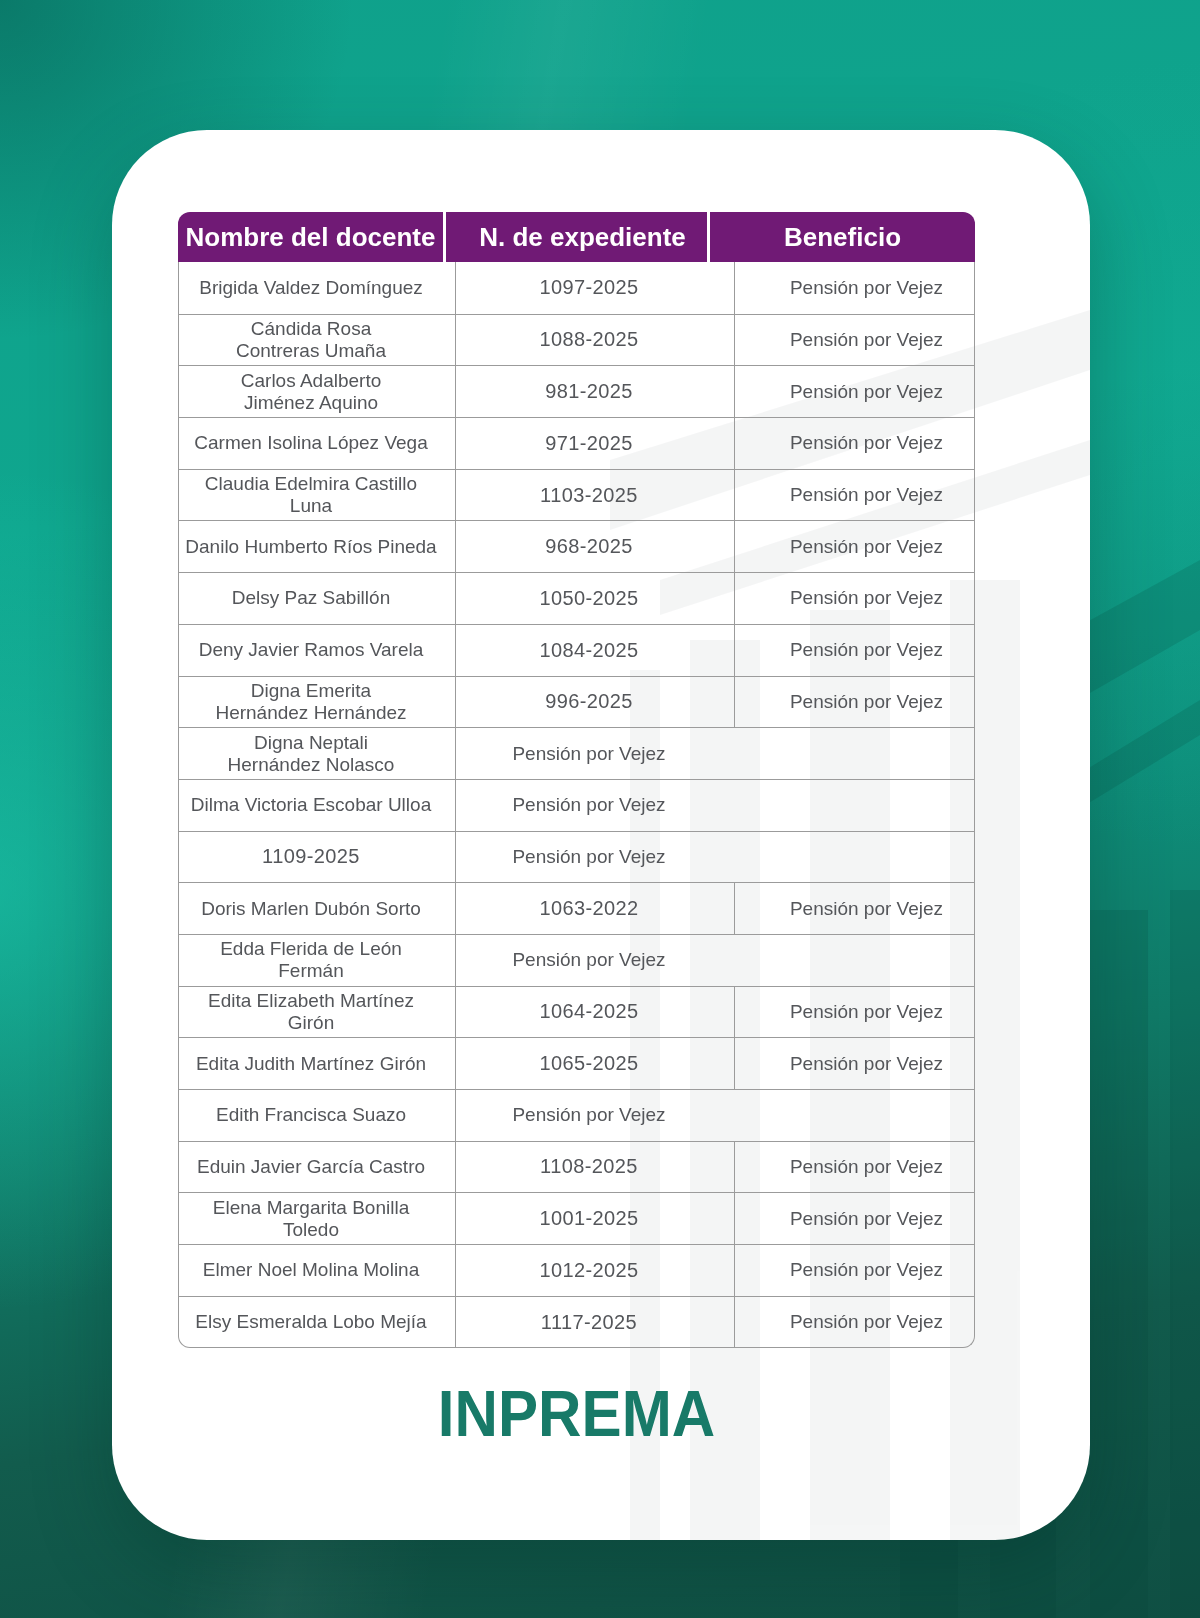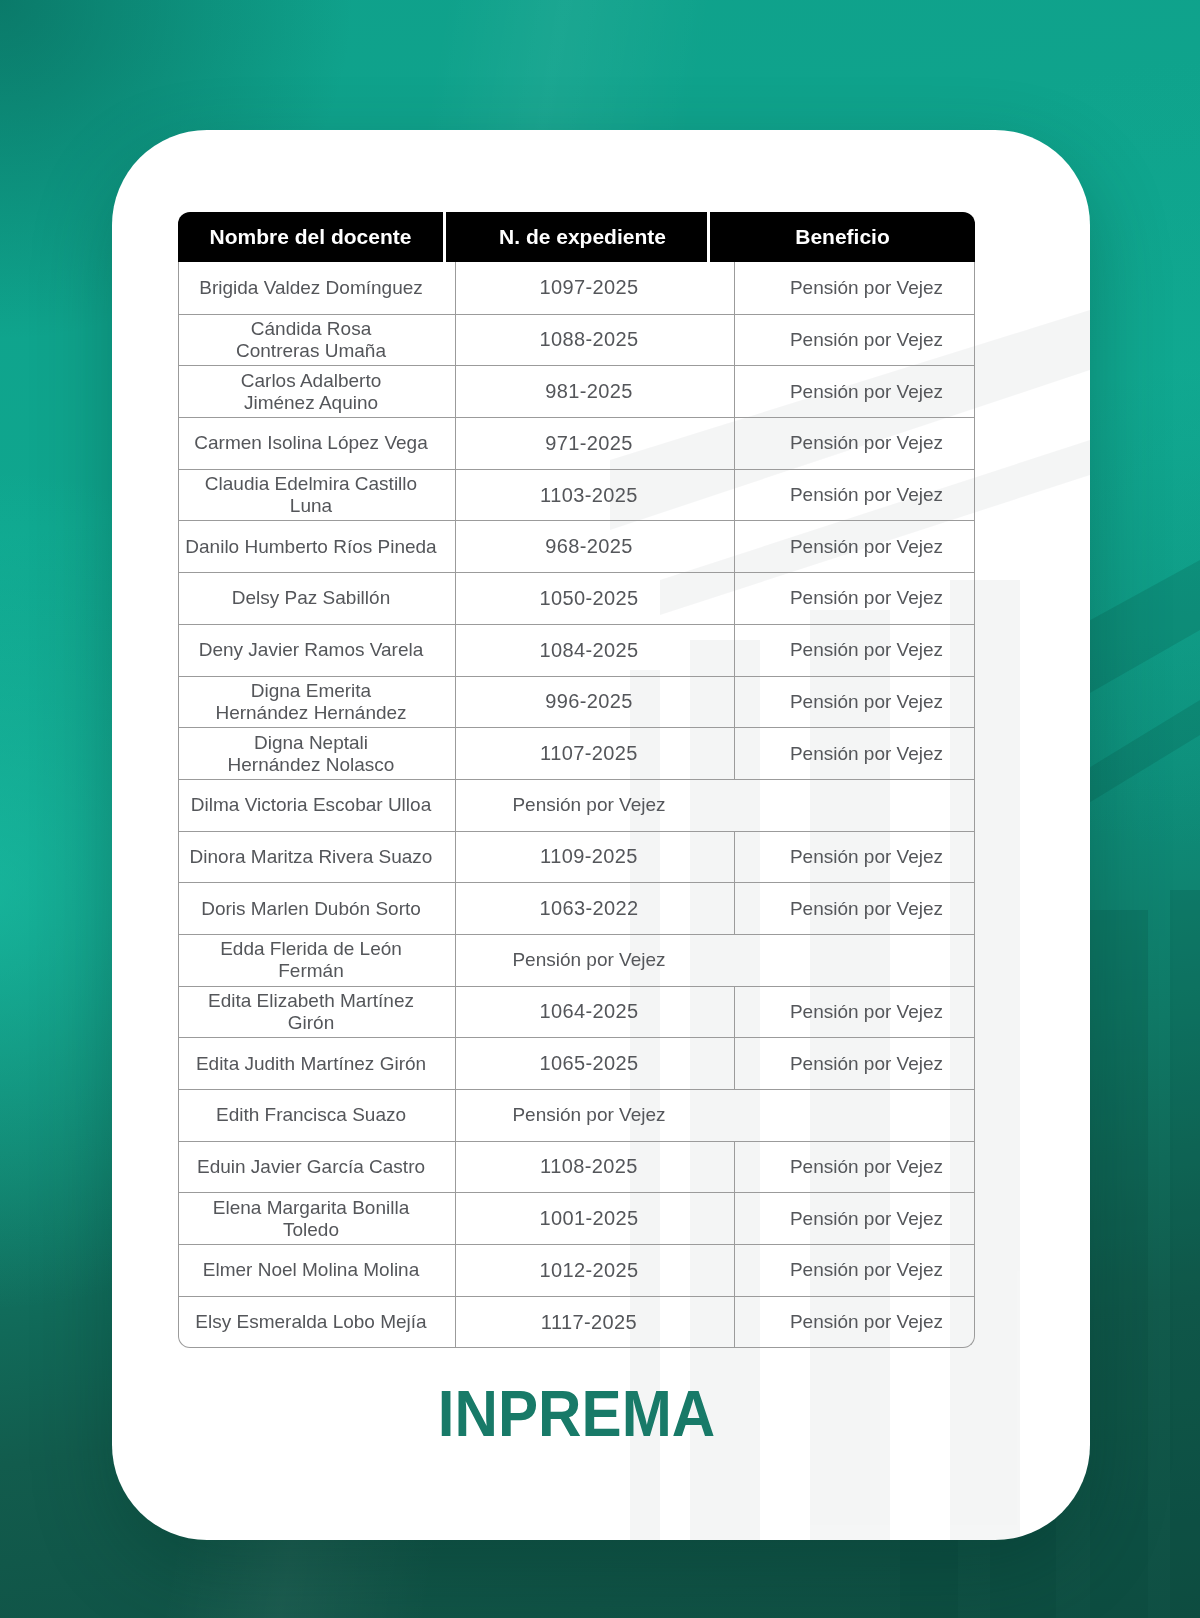--- a/index.html
+++ b/index.html
@@ -27,21 +27,21 @@
     position:absolute;right:0;top:150px;width:520px;height:1260px;
     opacity:0.06;pointer-events:none;
   }
   .table{
     position:absolute;left:66px;top:82px;width:797px;
   }
   .thead{
     display:grid;grid-template-columns:265px 267px 265px;height:50px;
   }
   .th{
-    background:#000000;color:#FFFFFF;font-weight:bold;font-size:21px;
+    background:#701a75;color:#FFFFFF;font-weight:bold;font-size:26px;
     display:flex;align-items:center;justify-content:center;
     box-sizing:border-box;
   }
   .th.mid{border-left:3px solid #FFFFFF;border-right:3px solid #FFFFFF;padding-left:12px;}
   .th.first{border-radius:12px 0 0 0;}
   .th.last{border-radius:0 12px 0 0;}
   .tbody{
     border:1px solid #9B9B9B;border-top:none;
     border-radius:0 0 12px 12px;overflow:hidden;
     display:grid;grid-template-rows:repeat(21, 51.7px);
@@ -145,29 +145,27 @@
       </div>
       <div class="tr">
         <div class="td name">Digna Emerita
 Hernández Hernández</div>
         <div class="td exp">996-2025</div>
         <div class="td ben">Pensión por Vejez</div>
       </div>
       <div class="tr">
         <div class="td name">Digna Neptali
 Hernández Nolasco</div>
-        <div class="td exp">1107-2025</div>
         <div class="td ben">Pensión por Vejez</div>
       </div>
       <div class="tr">
         <div class="td name">Dilma Victoria Escobar Ulloa</div>
         <div class="td ben">Pensión por Vejez</div>
       </div>
       <div class="tr">
-        <div class="td name">Dinora Maritza Rivera Suazo</div>
         <div class="td exp">1109-2025</div>
         <div class="td ben">Pensión por Vejez</div>
       </div>
       <div class="tr">
         <div class="td name">Doris Marlen Dubón Sorto</div>
         <div class="td exp">1063-2022</div>
         <div class="td ben">Pensión por Vejez</div>
       </div>
       <div class="tr">
         <div class="td name">Edda Flerida de León Fermán</div>

